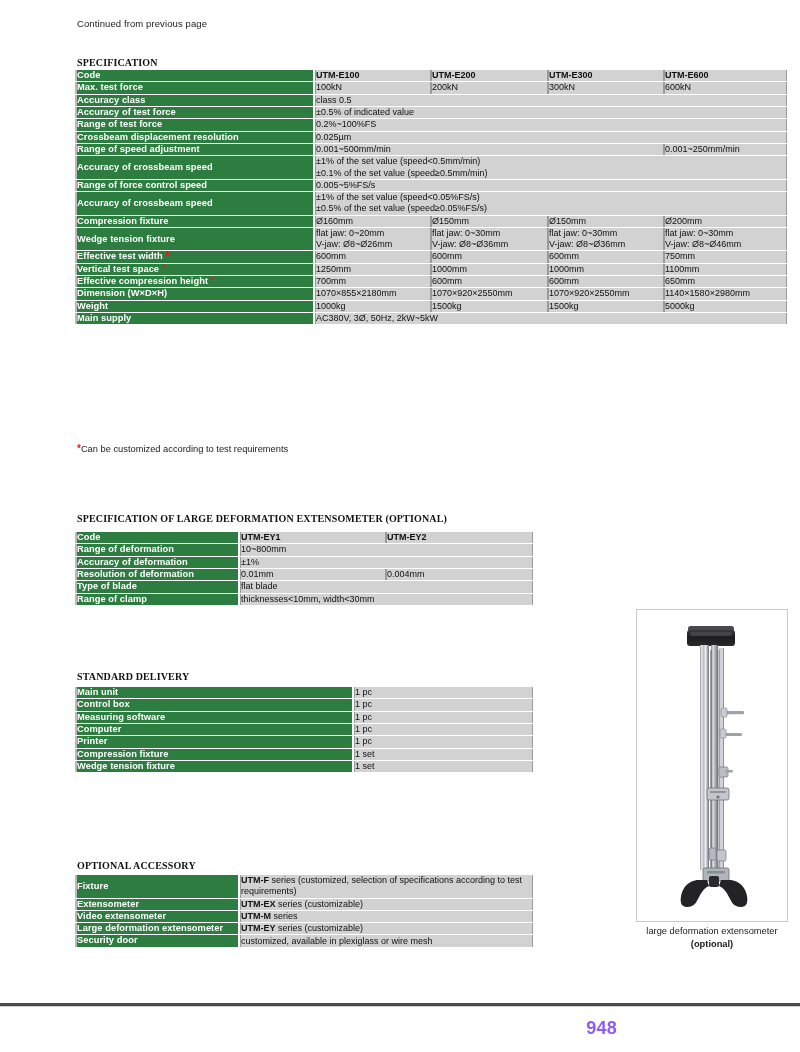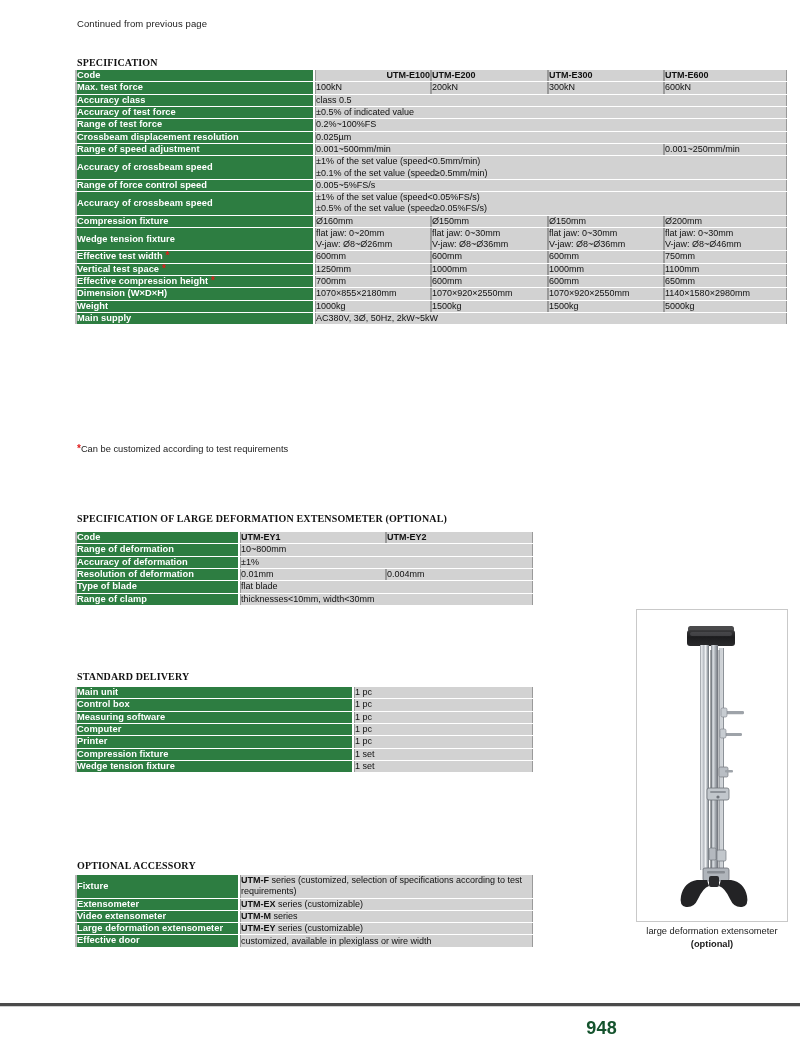--- a/index.html
+++ b/index.html
@@ -132,21 +132,21 @@
     left: 0; top: 3px;
     width: 800px; height: 1px;
     background: #cfcfcf;
   }
   .page-number {
     position: absolute;
     right: 24px;
     top: 1018px;
     font-size: 18px;
     font-weight: bold;
-    color: #14532d;
+    color: #8b5cf6;
     letter-spacing: 0.2px;
   }
 </style>
 </head>
 <body>
 
 <div class="page">
 
   <div class="continued">Continued from previous page</div>
 
@@ -157,21 +157,21 @@
         <col style="width:2px">
       <col style="width:116px">
         <col style="width:117px">
         <col style="width:116px">
         <col style="width:123px">
     </colgroup>
     <tbody>
         <tr>
           <td class="lbl">Code</td>
           <td class="gap"></td>
-          <td class="val" colspan="1" style="font-weight: bold; text-align: right;">UTM-E100</td>
+          <td class="val" colspan="1" style="font-weight: bold;">UTM-E100</td>
           <td class="val" colspan="1" style="font-weight: bold;">UTM-E200</td>
           <td class="val" colspan="1" style="font-weight: bold;">UTM-E300</td>
           <td class="val" colspan="1" style="font-weight: bold;">UTM-E600</td>
         </tr>
         <tr>
           <td class="lbl">Max. test force</td>
           <td class="gap"></td>
           <td class="val" colspan="1">100kN</td>
           <td class="val" colspan="1">200kN</td>
           <td class="val" colspan="1">300kN</td>
@@ -402,23 +402,23 @@
           <td class="lbl">Video extensometer</td>
           <td class="gap"></td>
           <td class="val"><b>UTM-M</b> series</td>
         </tr>
         <tr>
           <td class="lbl">Large deformation extensometer</td>
           <td class="gap"></td>
           <td class="val"><b>UTM-EY</b> series (customizable)</td>
         </tr>
         <tr>
-          <td class="lbl">Effective door</td>
-          <td class="gap"></td>
-          <td class="val">customized, available in plexiglass or wire width</td>
+          <td class="lbl">Security door</td>
+          <td class="gap"></td>
+          <td class="val">customized, available in plexiglass or wire mesh</td>
         </tr>
       </tbody>
   </table>
 
   <div class="photo-box">
     <svg width="150" height="311" viewBox="0 0 150 311">
       <defs>
         <linearGradient id="steel" x1="0" y1="0" x2="1" y2="0">
           <stop offset="0%" stop-color="#8d9197"></stop>
           <stop offset="18%" stop-color="#e6e9ec"></stop>

